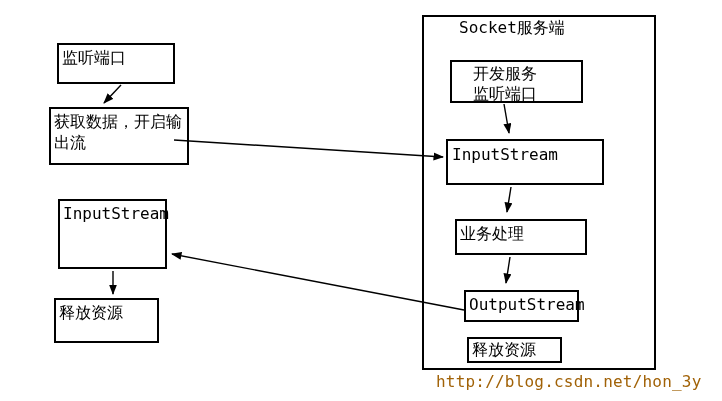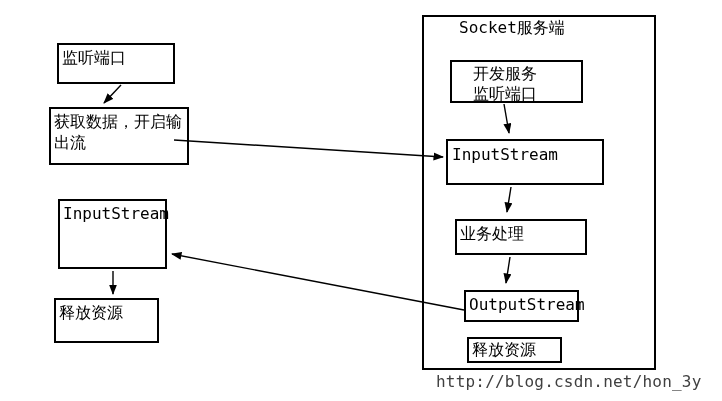--- a/index.html
+++ b/index.html
@@ -61,15 +61,15 @@
       <line x1="174" y1="140" x2="443" y2="157" marker-end="url(#ah)"></line>
       <line x1="113" y1="271" x2="113" y2="294" marker-end="url(#ah)"></line>
       <line x1="504" y1="104" x2="509" y2="133" marker-end="url(#ah)"></line>
       <line x1="511" y1="187" x2="507" y2="212" marker-end="url(#ah)"></line>
       <line x1="510" y1="257" x2="506" y2="283" marker-end="url(#ah)"></line>
       <line x1="464" y1="310" x2="172" y2="254" marker-end="url(#ah)"></line>
     </g>
   </svg>
 
 
-  <div class="watermark" style="left:436px;top:372px;color:#404040;">http://blog.csdn.net/hon_3y</div>
+  <div class="watermark" style="left:436px;top:372px;color:#a16207;">http://blog.csdn.net/hon_3y</div>
 
 </div>
 
 </body></html>

